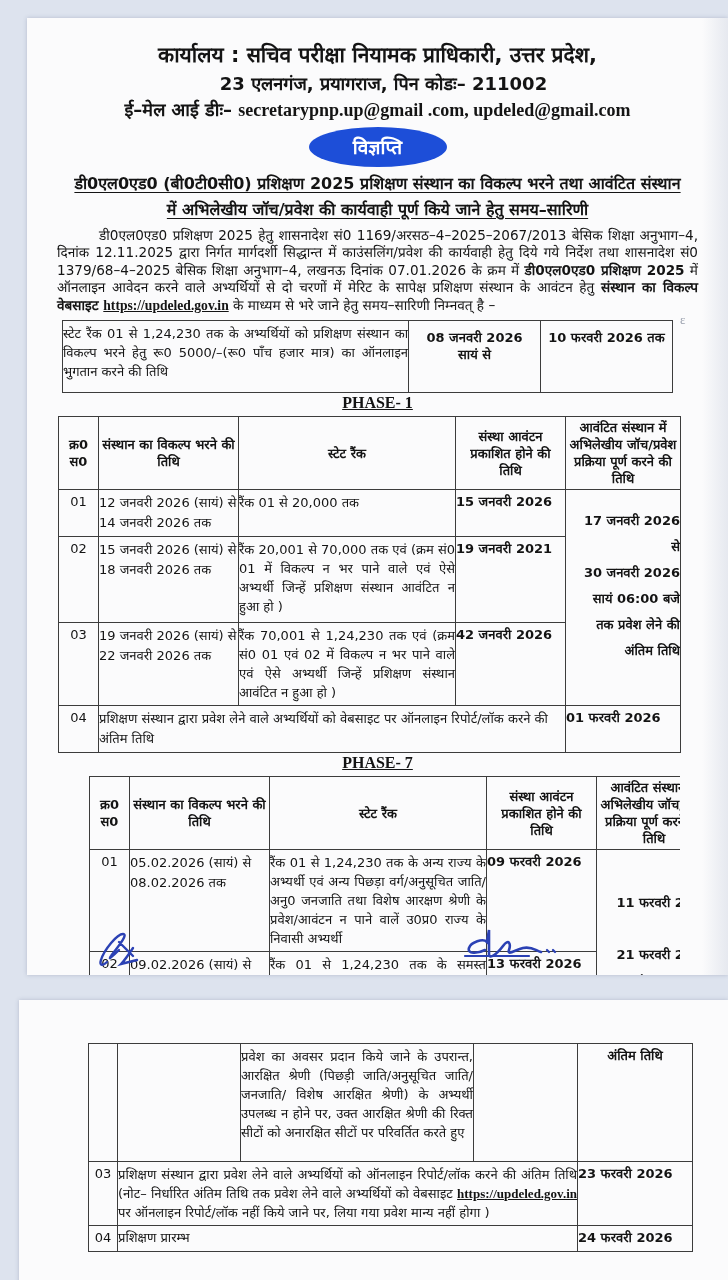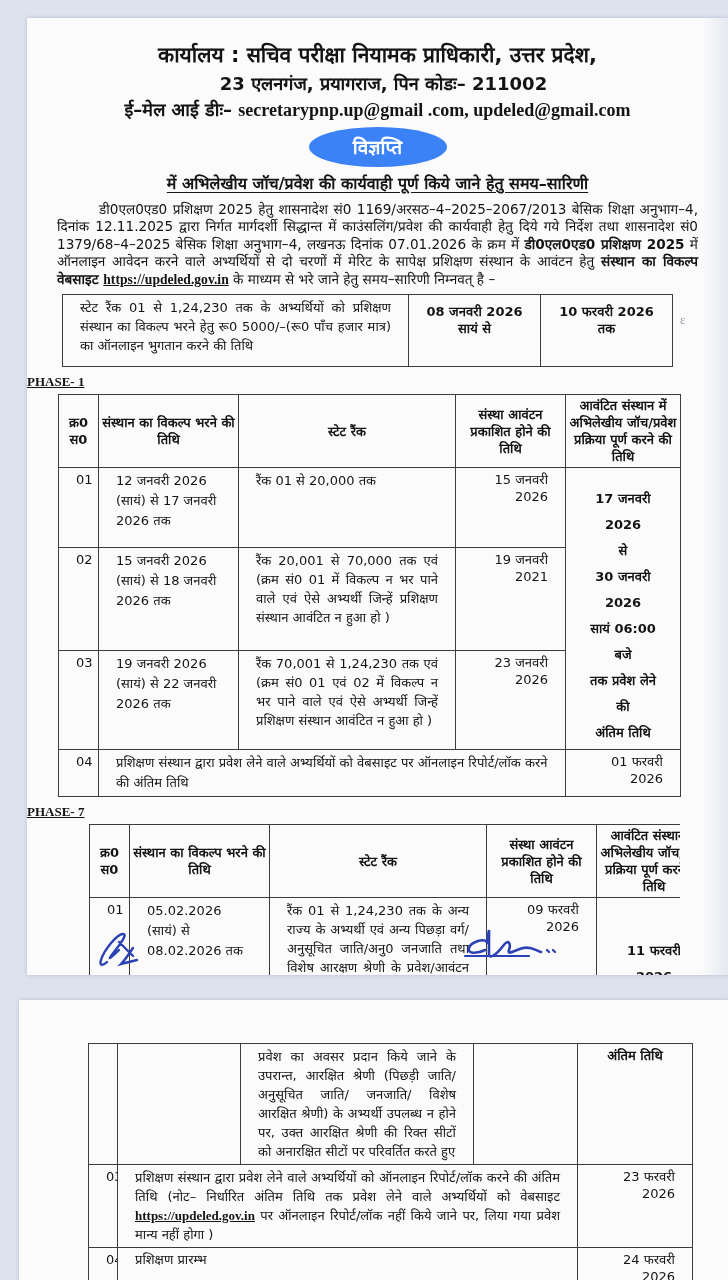--- a/index.html
+++ b/index.html
@@ -21,60 +21,60 @@
     background:linear-gradient(to right,rgba(190,198,215,0),rgba(190,198,215,.35));pointer-events:none;}
 
   .center{text-align:center;}
   .office-line{padding-top:22px;font-size:21px;font-weight:bold;line-height:30px;}
   .addr-line{font-size:18px;font-weight:bold;line-height:28px;padding-left:12px;}
   .email-line{font-size:18px;font-weight:bold;line-height:24px;font-family:"Liberation Serif",serif;}
   .email-line .hindi{font-family:"DejaVu Sans",sans-serif;}
 
   .badge-wrap{text-align:center;margin-top:5px;}
   .badge{
-    display:inline-block;background:#3b82f6;color:#ffffff;
+    display:inline-block;background:#1d4ed8;color:#ffffff;
     width:138px;height:40px;line-height:40px;border-radius:50%;
     font-size:19px;font-weight:bold;
   }
   .doc-title{margin-top:4px;font-size:16px;font-weight:bold;line-height:26px;}
   .doc-title span{text-decoration:underline;text-underline-offset:3px;}
 
   .intro{
     margin:4px 30px 0 30px;
     font-size:13.6px;line-height:17.4px;text-align:justify;text-indent:42px;
   }
   .intro .b{font-weight:bold;}
   .intro .link{font-weight:bold;text-decoration:underline;font-family:"Liberation Serif",serif;}
 
   table{border-collapse:collapse;table-layout:fixed;}
   td{border:1.4px solid #3c3c3c;font-size:13px;line-height:17px;vertical-align:top;
-     padding:3px 17px;overflow:hidden;}
+     padding:3px 0;overflow:hidden;}
   .fee-table{margin:6px 0 0 35px;width:610px;}
   .fee-table td{height:60px;}
   .fee-desc{text-align:justify;line-height:19px;}
   .date-cell{text-align:center;font-weight:bold;white-space:pre-line;}
   .fee-table .date-cell{padding-top:8px;}
 
   .phase-head{
-    font-family:"Liberation Serif",serif;font-weight:bold;
-    font-size:13px;margin:7px 0 4px 0;
+    text-align:center;font-family:"Liberation Serif",serif;font-weight:bold;
+    font-size:16px;margin:1px 0 4px 0;
   }
   .phase-head span{text-decoration:underline;}
 
   .phase-table{margin-left:31px;width:622px;}
   .phase-table th{
     border:1.4px solid #3c3c3c;font-size:13px;font-weight:bold;
     text-align:center;vertical-align:middle;padding:2px 3px;line-height:17px;white-space:pre-line;
   }
   .sr{text-align:center;}
   .rank-cell{text-align:justify;line-height:19px;}
   .dates-cell{line-height:20px;}
-  .pub-cell{text-align:right;font-weight:normal;}
+  .pub-cell{text-align:left;font-weight:bold;}
   .final-cell{
-    text-align:center;font-weight:bold;white-space:pre-line;
+    text-align:right;font-weight:bold;white-space:pre-line;
     line-height:26px;padding-top:18px;
   }
   .p1-h{height:54px;} .p1-r1{height:42px;} .p1-r2{height:86px;} .p1-r3{height:72px;} .p1-r4{height:44px;}
   .row4-desc{line-height:20px;}
 
   .p2-clip{margin-left:31px;width:622px;height:199px;overflow:hidden;border-bottom:1.6px solid #3c3c3c;}
   .p2-h{height:58px;} .p2-r1{height:90px;}
   .p2-final{padding-top:40px;}
 
   .sig{position:absolute;}
@@ -98,20 +98,21 @@
 
   <div class="center office-line">कार्यालय : सचिव परीक्षा नियामक प्राधिकारी, उत्तर प्रदेश,</div>
   <div class="center addr-line">23 एलनगंज, प्रयागराज, पिन कोडः– 211002</div>
   <div class="center email-line"><span class="hindi">ई–मेल आई डीः– </span><span>secretarypnp.up@gmail .com,  updeled@gmail.com</span></div>
 
   <div class="badge-wrap">
     <span class="badge">विज्ञप्ति</span>
   </div>
 
   <div class="center doc-title">
+    <div><span>डी0एल0एड0 (बी0टी0सी0) प्रशिक्षण 2025 प्रशिक्षण संस्थान का विकल्प भरने तथा आवंटित संस्थान</span></div>
     <div><span>में अभिलेखीय जॉच/प्रवेश की कार्यवाही पूर्ण किये जाने हेतु समय–सारिणी</span></div>
   </div>
 
   <div class="intro"><span>डी0एल0एड0 प्रशिक्षण 2025 हेतु शासनादेश सं0 1169/अरसठ–4–2025–2067/2013 बेसिक शिक्षा अनुभाग–4, दिनांक 12.11.2025  द्वारा निर्गत मार्गदर्शी सिद्धान्त में काउंसलिंग/प्रवेश की कार्यवाही हेतु दिये गये निर्देश तथा शासनादेश सं0 1379/68–4–2025 बेसिक शिक्षा अनुभाग–4, लखनऊ दिनांक 07.01.2026 के क्रम में </span><span class="b">डी0एल0एड0 प्रशिक्षण 2025</span><span> में ऑनलाइन आवेदन करने वाले अभ्यर्थियों से दो चरणों में मेरिट के सापेक्ष प्रशिक्षण संस्थान के आवंटन हेतु </span><span class="b">संस्थान का विकल्प वेबसाइट </span><span class="link">https://updeled.gov.in</span><span> के माध्यम से भरे जाने हेतु समय–सारिणी निम्नवत् है –</span></div>
 
   <table class="fee-table">
     <colgroup>
         <col style="width:346px">
         <col style="width:132px">
         <col style="width:132px">
@@ -140,41 +141,41 @@
         <tr class="p1-h">
       <th style="white-space:pre-line">क्र0
 स0</th>
       <th>संस्थान का विकल्प भरने की तिथि</th>
       <th>स्टेट रैंक</th>
       <th>संस्था आवंटन प्रकाशित होने की तिथि</th>
       <th>आवंटित संस्थान में अभिलेखीय जॉच/प्रवेश प्रक्रिया पूर्ण करने की तिथि</th>
     </tr>
     <tr class="p1-r1">
       <td class="sr">01</td>
-      <td class="dates-cell">12 जनवरी 2026 (सायं) से 17 जनवरी 2026 तक</td>
+      <td class="dates-cell">12 जनवरी 2026 (सायं) से 14 जनवरी 2026 तक</td>
       <td class="rank-cell">रैंक 01 से 20,000 तक</td>
       <td class="pub-cell">15 जनवरी 2026</td>
       <td class="final-cell" rowspan="3">17 जनवरी 2026
 से
 30 जनवरी 2026
 सायं 06:00 बजे
 तक प्रवेश लेने की
 अंतिम तिथि</td>
     </tr>
     <tr class="p1-r2">
       <td class="sr">02</td>
       <td class="dates-cell">15 जनवरी 2026 (सायं) से 18 जनवरी 2026 तक</td>
       <td class="rank-cell">रैंक 20,001 से 70,000 तक एवं (क्रम सं0 01 में विकल्प न भर पाने वाले एवं ऐसे अभ्यर्थी जिन्हें प्रशिक्षण संस्थान आवंटित न हुआ हो )</td>
       <td class="pub-cell">19 जनवरी 2021</td>
     </tr>
     <tr class="p1-r3">
       <td class="sr">03</td>
       <td class="dates-cell">19 जनवरी 2026 (सायं) से 22 जनवरी 2026 तक</td>
       <td class="rank-cell">रैंक 70,001 से 1,24,230 तक एवं (क्रम सं0 01 एवं 02 में विकल्प न भर पाने वाले एवं ऐसे अभ्यर्थी जिन्हें प्रशिक्षण संस्थान आवंटित न हुआ हो )</td>
-      <td class="pub-cell">23 जनवरी 2026</td>
+      <td class="pub-cell">42 जनवरी 2026</td>
     </tr>
     <tr class="p1-r4">
       <td class="sr">04</td>
       <td class="row4-desc" colspan="3">प्रशिक्षण संस्थान द्वारा प्रवेश लेने वाले अभ्यर्थियों को वेबसाइट पर ऑनलाइन रिपोर्ट/लॉक करने की अंतिम तिथि</td>
       <td class="pub-cell">01 फरवरी 2026</td>
     </tr>
   </tbody>
     </table>
 
   <div class="phase-head"><span>PHASE- 7</span></div>

